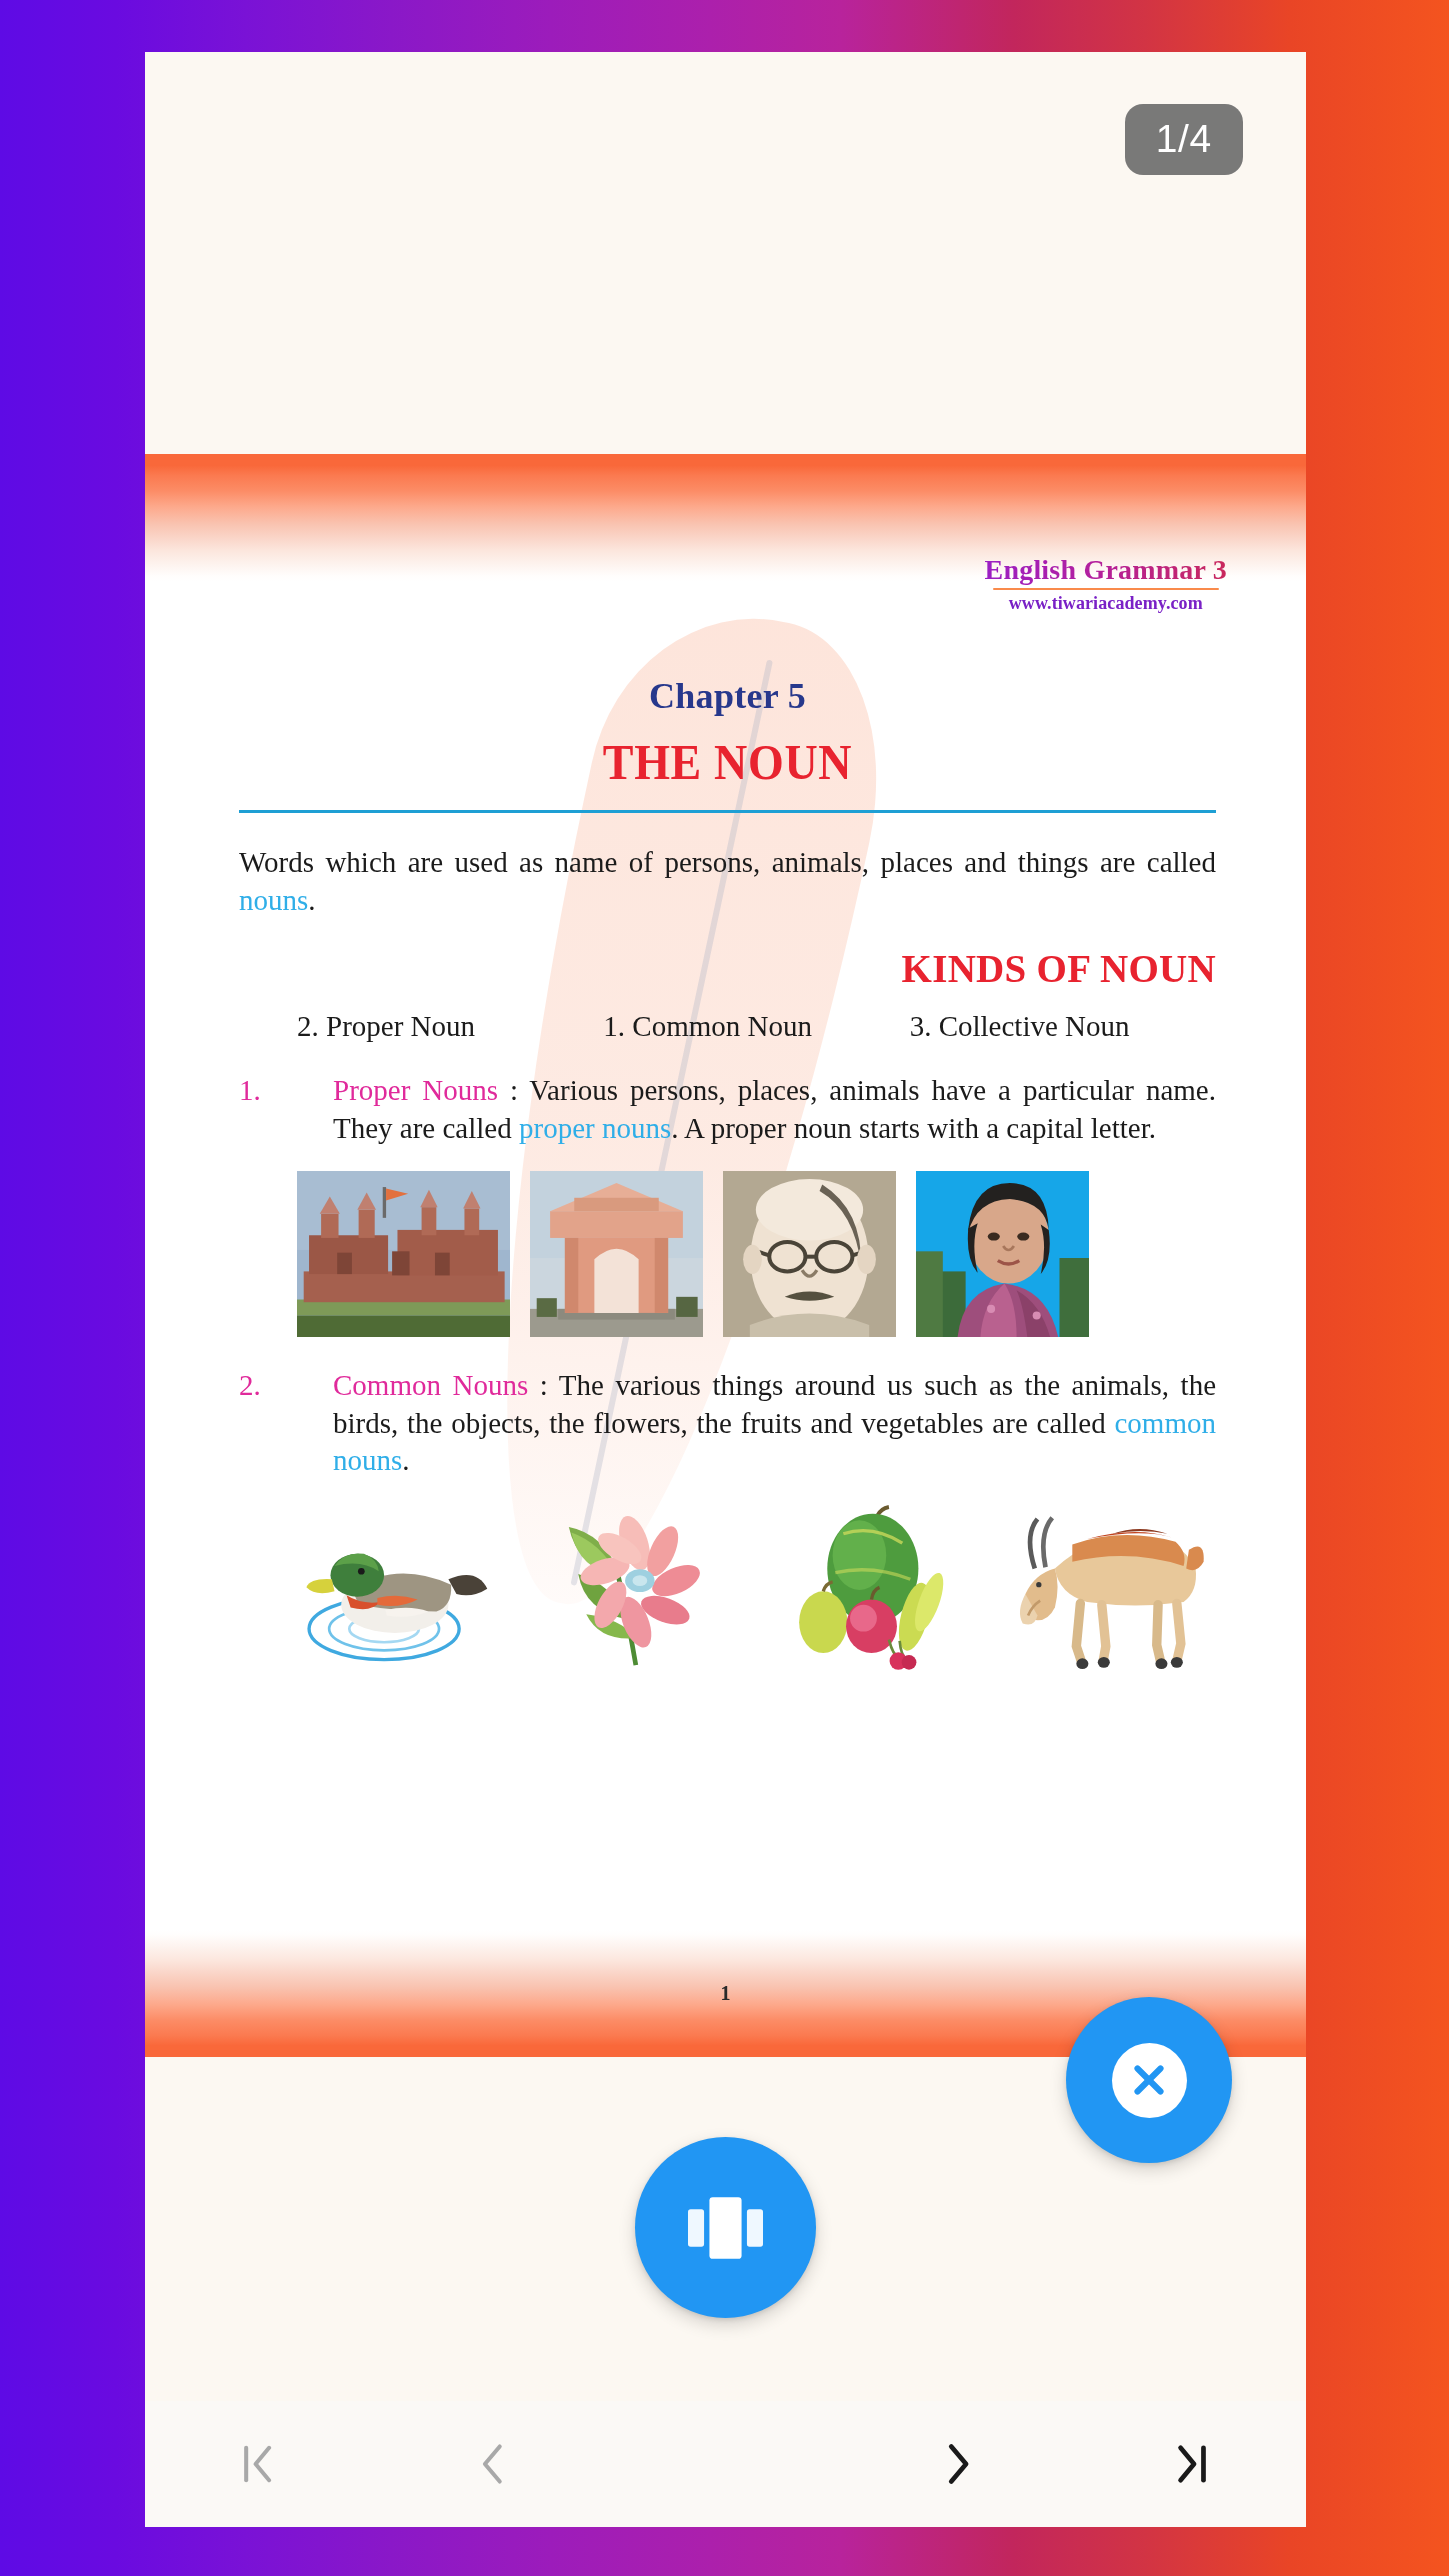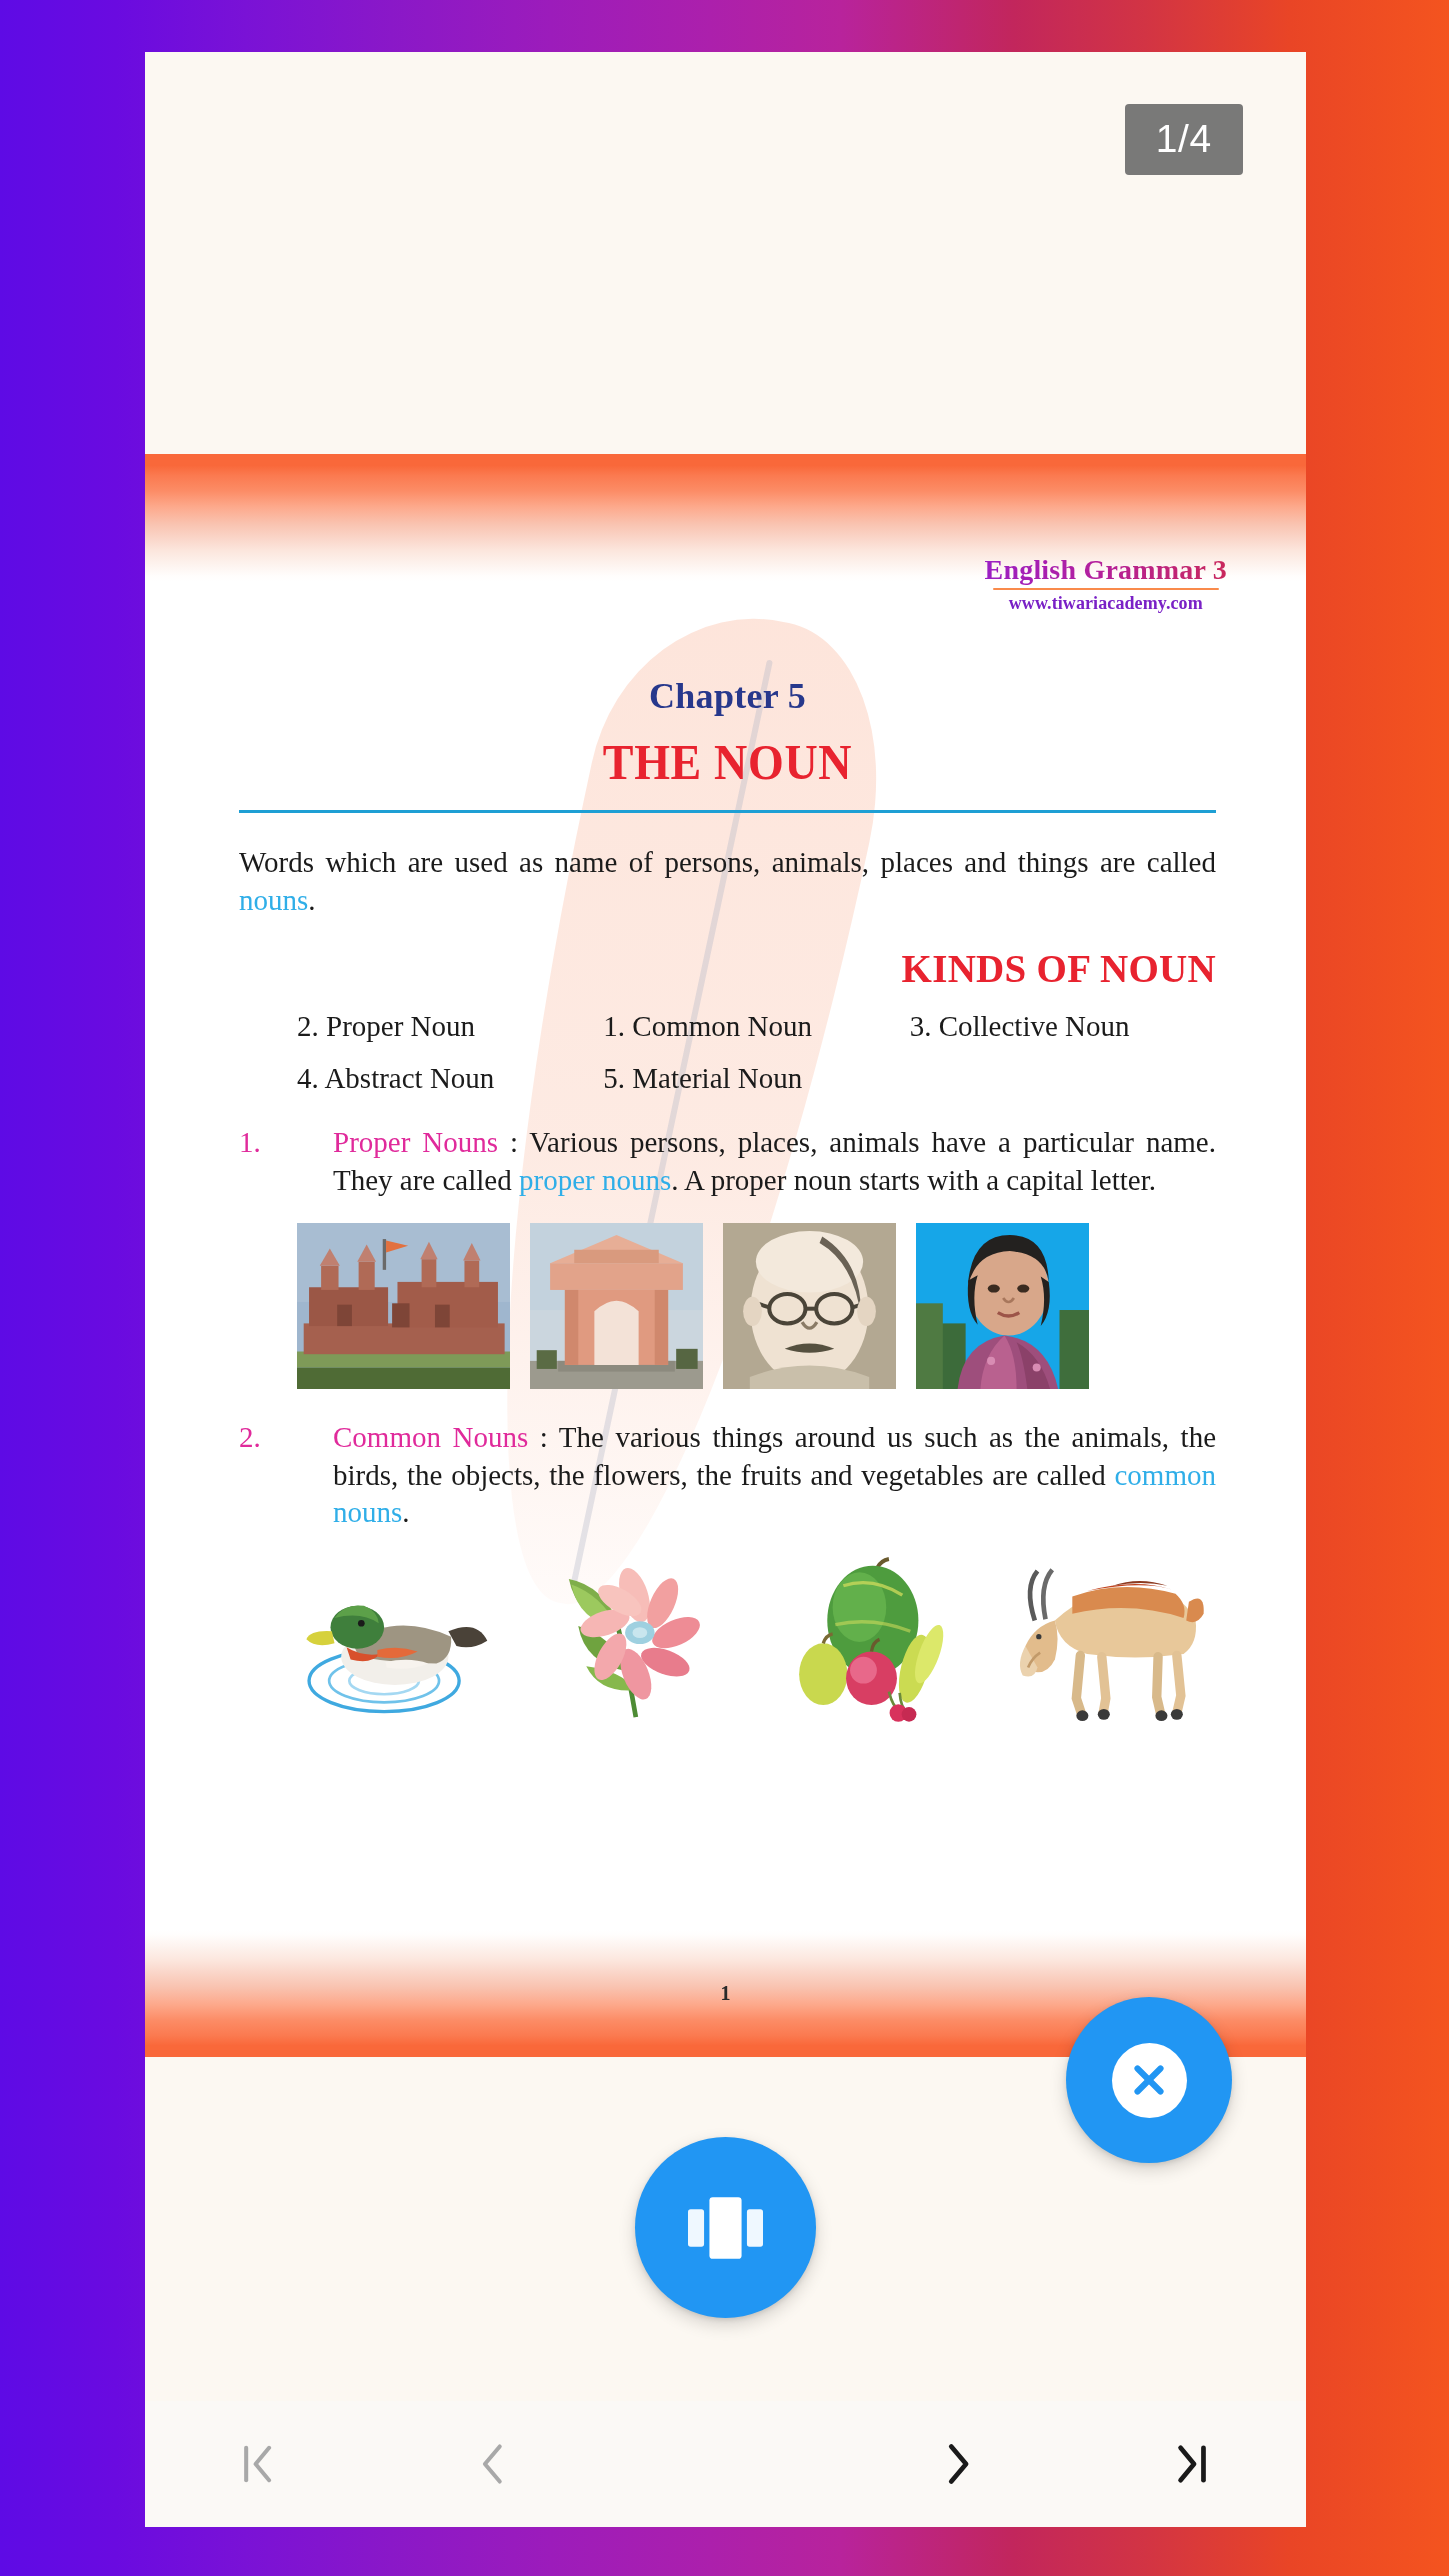--- a/index.html
+++ b/index.html
@@ -42,21 +42,21 @@
   #page-badge {
     position: absolute;
     right: 63px;
     top: 52px;
     background: rgba(110,110,110,0.92);
     color: #ffffff;
     font-family: "Liberation Sans", sans-serif;
     font-size: 39px;
     letter-spacing: 0.7px;
     padding: 14.8px 31px 17.4px;
-    border-radius: 4px;
+    border-radius: 18px;
     line-height: 1;
   }
 
   
   #sheet {
     position: absolute;
     left: 0;
     top: 402px;
     width: 1161px;
     height: 1603px;
@@ -364,25 +364,20 @@
       <div id="title-rule"></div>
 
       <p class="para"><span>Words which are used as name of persons, animals, places and things are called </span><span class="cy">nouns</span><span>.</span></p>
 
       <div id="kinds-heading">KINDS OF NOUN</div>
 
       <div class="kinds-row">
         <div class="k">2. Proper Noun</div>
         <div class="k">1. Common Noun</div>
         <div class="k">3. Collective Noun</div>
-      </div>
-      <div class="kinds-row">
-        <div class="k">4. Abstract Noun</div>
-        <div class="k">5. Material Noun</div>
-        <div class="k"></div>
       </div>
 
       <div class="numlist">
         <div class="num">1.</div>
         <div class="body"><span class="lead">Proper Nouns</span><span> : Various persons, places, animals have a particular name. They are called </span><span class="cy">proper nouns</span><span>. A proper noun starts with a capital letter.</span></div>
       </div>
 
       <div class="figrow photos">
         <div class="photo">
           <svg viewBox="0 0 318 248" preserveAspectRatio="none">

